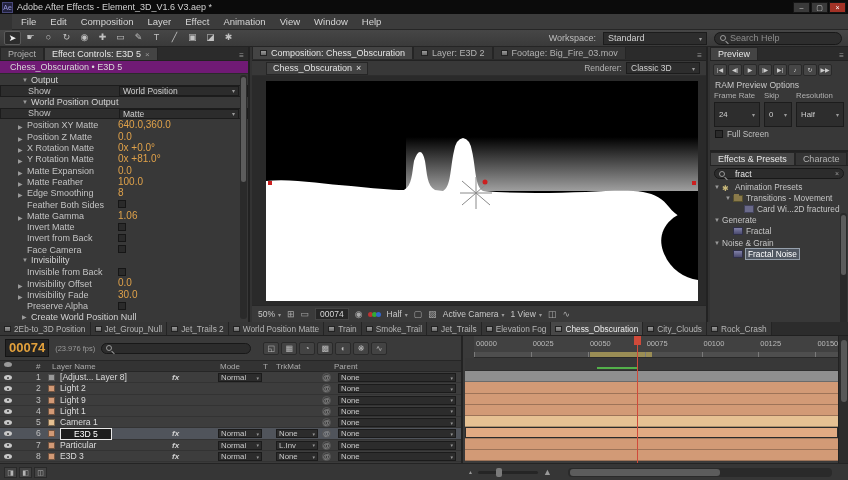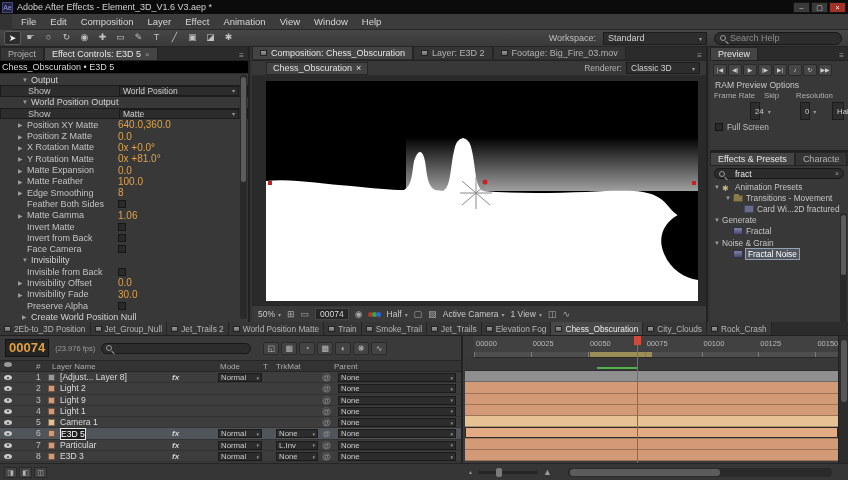--- a/index.html
+++ b/index.html
@@ -30,24 +30,24 @@
 
 
 .panel-tabs{height:14px;background:#2b2b2b;display:flex;align-items:flex-end;border-bottom:1px solid #222;}
 .ptab{height:13px;padding:0 7px;font-size:9px;color:#b2b2b2;background:#353535;border:1px solid #252525;border-bottom:none;display:flex;align-items:center;gap:4px;white-space:nowrap;}
 .ptab.on{background:#444;color:#e6e6e6;}
 .ptab .x{color:#999;font-size:8px;}
 .pmenu{margin-left:auto;color:#9a9a9a;font-size:8px;padding:0 4px;}
 
 
 .lp{position:absolute;left:0;top:47px;width:250px;height:275px;background:#383838;border-right:2px solid #222;}
-.lp-bc{height:13px;background:#000000;border-bottom:1px solid #2b2b2b;font-size:9px;line-height:13px;padding-left:2px;color:#d8d8d8;white-space:nowrap;}
+.lp-bc{height:13px;background:#701a75;border-bottom:1px solid #2b2b2b;font-size:9px;line-height:13px;padding-left:10px;color:#d8d8d8;white-space:nowrap;}
 .ec-rows{position:relative;height:248px;overflow:hidden;}
 .ec-row{height:11.3px;display:flex;align-items:center;position:relative;font-size:9px;color:#c3c3c3;white-space:nowrap;}
-.ec-row.i0{padding-left:22px;}.ec-row.i1{padding-left:18px;}
+.ec-row.i0{padding-left:22px;}.ec-row.i1{padding-left:18px;align-items:flex-end;}
 .ec-row .twirl{width:9px;text-align:left;font-size:6px;color:#9b9b9b;flex:0 0 auto;}
 .ec-row.group .ec-label{color:#d2d2d2;}
 .ec-val{position:absolute;left:118px;top:0;height:100%;display:flex;align-items:center;}
 .v-val{display:none;color:#e0a24a;font-size:10px;}
 .ec-row.value .v-val{display:block;}
 .v-drop{display:none;width:120px;height:10px;background:#2c2c2c;border:1px solid #1b1b1b;align-items:center;font-size:8.5px;color:#cfcfcf;padding:0 3px;}
 .ec-row.dropdown .v-drop{display:flex;}
 .v-cbox{display:none;width:8px;height:8px;background:#2a2a2a;border:1px solid #161616;}
 .ec-row.check .v-cbox{display:block;}
 .lp-scroll{position:absolute;right:1px;top:28px;width:7px;height:244px;background:#2a2a2a;border-radius:3px;}
@@ -74,21 +74,21 @@
 .chan i.r{background:#b33;}.chan i.g{background:#3a3;}.chan i.b{background:#36c;}
 
 
 .rp{position:absolute;left:710px;top:47px;width:138px;height:275px;background:#383838;}
 .pv{height:103px;}
 .pv-transport{display:flex;gap:1px;padding:3px 3px 2px;}
 .pv-btn{width:14px;height:12px;background:#464646;border:1px solid #292929;border-radius:2px;color:#ccc;font-size:6px;line-height:10px;text-align:center;overflow:hidden;}
 .pv-title{font-size:8.6px;color:#c8c8c8;padding:2px 5px 1px;}
 .pv-grid{display:grid;grid-template-columns:50px 32px 52px;padding:0 4px;row-gap:2px;}
 .pv-lbl{font-size:7.8px;color:#b0b0b0;}
-.pv-dd{height:18px;font-size:7.8px;margin-right:4px;margin-left:36px;}
+.pv-dd{height:25px;font-size:7.8px;margin-right:4px;}
 .pv-check{display:flex;align-items:center;gap:4px;padding:2px 5px 0;font-size:8.3px;color:#c0c0c0;}
 .cbox{width:8px;height:8px;background:#2a2a2a;border:1px solid #141414;flex:0 0 auto;}
 .ep{height:172px;border-top:2px solid #222;}
 .ep-search{padding:2px 4px;}
 .search-small{height:11px;border-radius:6px;display:flex;align-items:center;gap:10px;background:#2c2c2c;border:1px solid #181818;padding:0 4px;font-size:8.5px;color:#e6e6e6;}
 .search-small .clear{margin-left:auto;color:#999;font-size:7px;}
 .ep-row{height:11.2px;display:flex;align-items:center;font-size:8.3px;color:#c6c6c6;white-space:nowrap;}
 .ep-row.t0{padding-left:4px;}.ep-row.t1{padding-left:15px;}.ep-row.t2{padding-left:26px;}
 .ep-row .twirl{width:8px;font-size:6px;color:#999;flex:0 0 auto;}
 .ep-icon{width:10px;height:8px;margin-right:3px;flex:0 0 auto;position:relative;}
@@ -121,21 +121,21 @@
 .h-eye{left:4px;width:8px;height:5px;background:#9a9a9a;border-radius:50%;top:3px;}
 .h-num{left:36px;}.h-name{left:52px;}.h-mode{left:220px;}.h-t{left:263px;}.h-trkmat{left:276px;}.h-parent{left:334px;}
 .tl-rows{position:relative;}
 .tl-row{height:11.3px;position:relative;background:#3d3d3d;border-bottom:1px solid #333;font-size:8.6px;color:#dcdcdc;}
 .tl-row.sel{background:#50545b;}
 .eye{position:absolute;left:4px;top:3px;width:8px;height:5px;background:#c9c9c9;border-radius:50%;}
 .eye::after{content:"";position:absolute;left:3px;top:1.5px;width:2px;height:2px;background:#3d3d3d;border-radius:50%;}
 .lnum{position:absolute;left:36px;top:0;line-height:11px;color:#c0c0c0;}
 .chip{position:absolute;left:48px;top:2px;width:7px;height:7px;border:1px solid rgba(0,0,0,.45);}
 .lname{position:absolute;left:60px;top:0;line-height:11px;white-space:nowrap;}
-.tl-row.edit .lname{border:1px solid #e9e9e9;background:#1d1d1d;line-height:8px;padding:1px 0;color:#fff;}
+.tl-row.edit .lname{border:1px solid #e9e9e9;background:#1d1d1d;line-height:8px;padding:1px 13px;color:#fff;}
 .fxb{position:absolute;left:172px;top:0;line-height:11px;font-style:italic;font-weight:bold;font-size:8px;color:#d2d2d2;}
 .mini-dd{position:absolute;height:9px;top:1px;background:#2c2c2c;border:1px solid #1b1b1b;font-size:7.8px;color:#c9c9c9;display:none;align-items:center;padding:0 2px;}
 .mini-dd.show{display:flex;}
 .mini-dd .dd-caret{font-size:5px;padding-left:2px;}
 .dd-mode{left:218px;width:44px;}
 .dd-trkmat{left:276px;width:42px;}
 .pick{position:absolute;left:322px;top:1px;width:9px;height:9px;border:1px solid #5a5a5a;border-radius:50%;color:#9a9a9a;font-size:7px;line-height:8px;text-align:center;}
 .dd-parent{left:338px;width:118px;}
 .tl-right{position:absolute;left:465px;top:0;width:373px;height:100%;overflow:hidden;background:#3a3a3a;}
 .ruler{position:relative;height:22px;background:#414141;border-bottom:1px solid #292929;margin-left:9px;}

